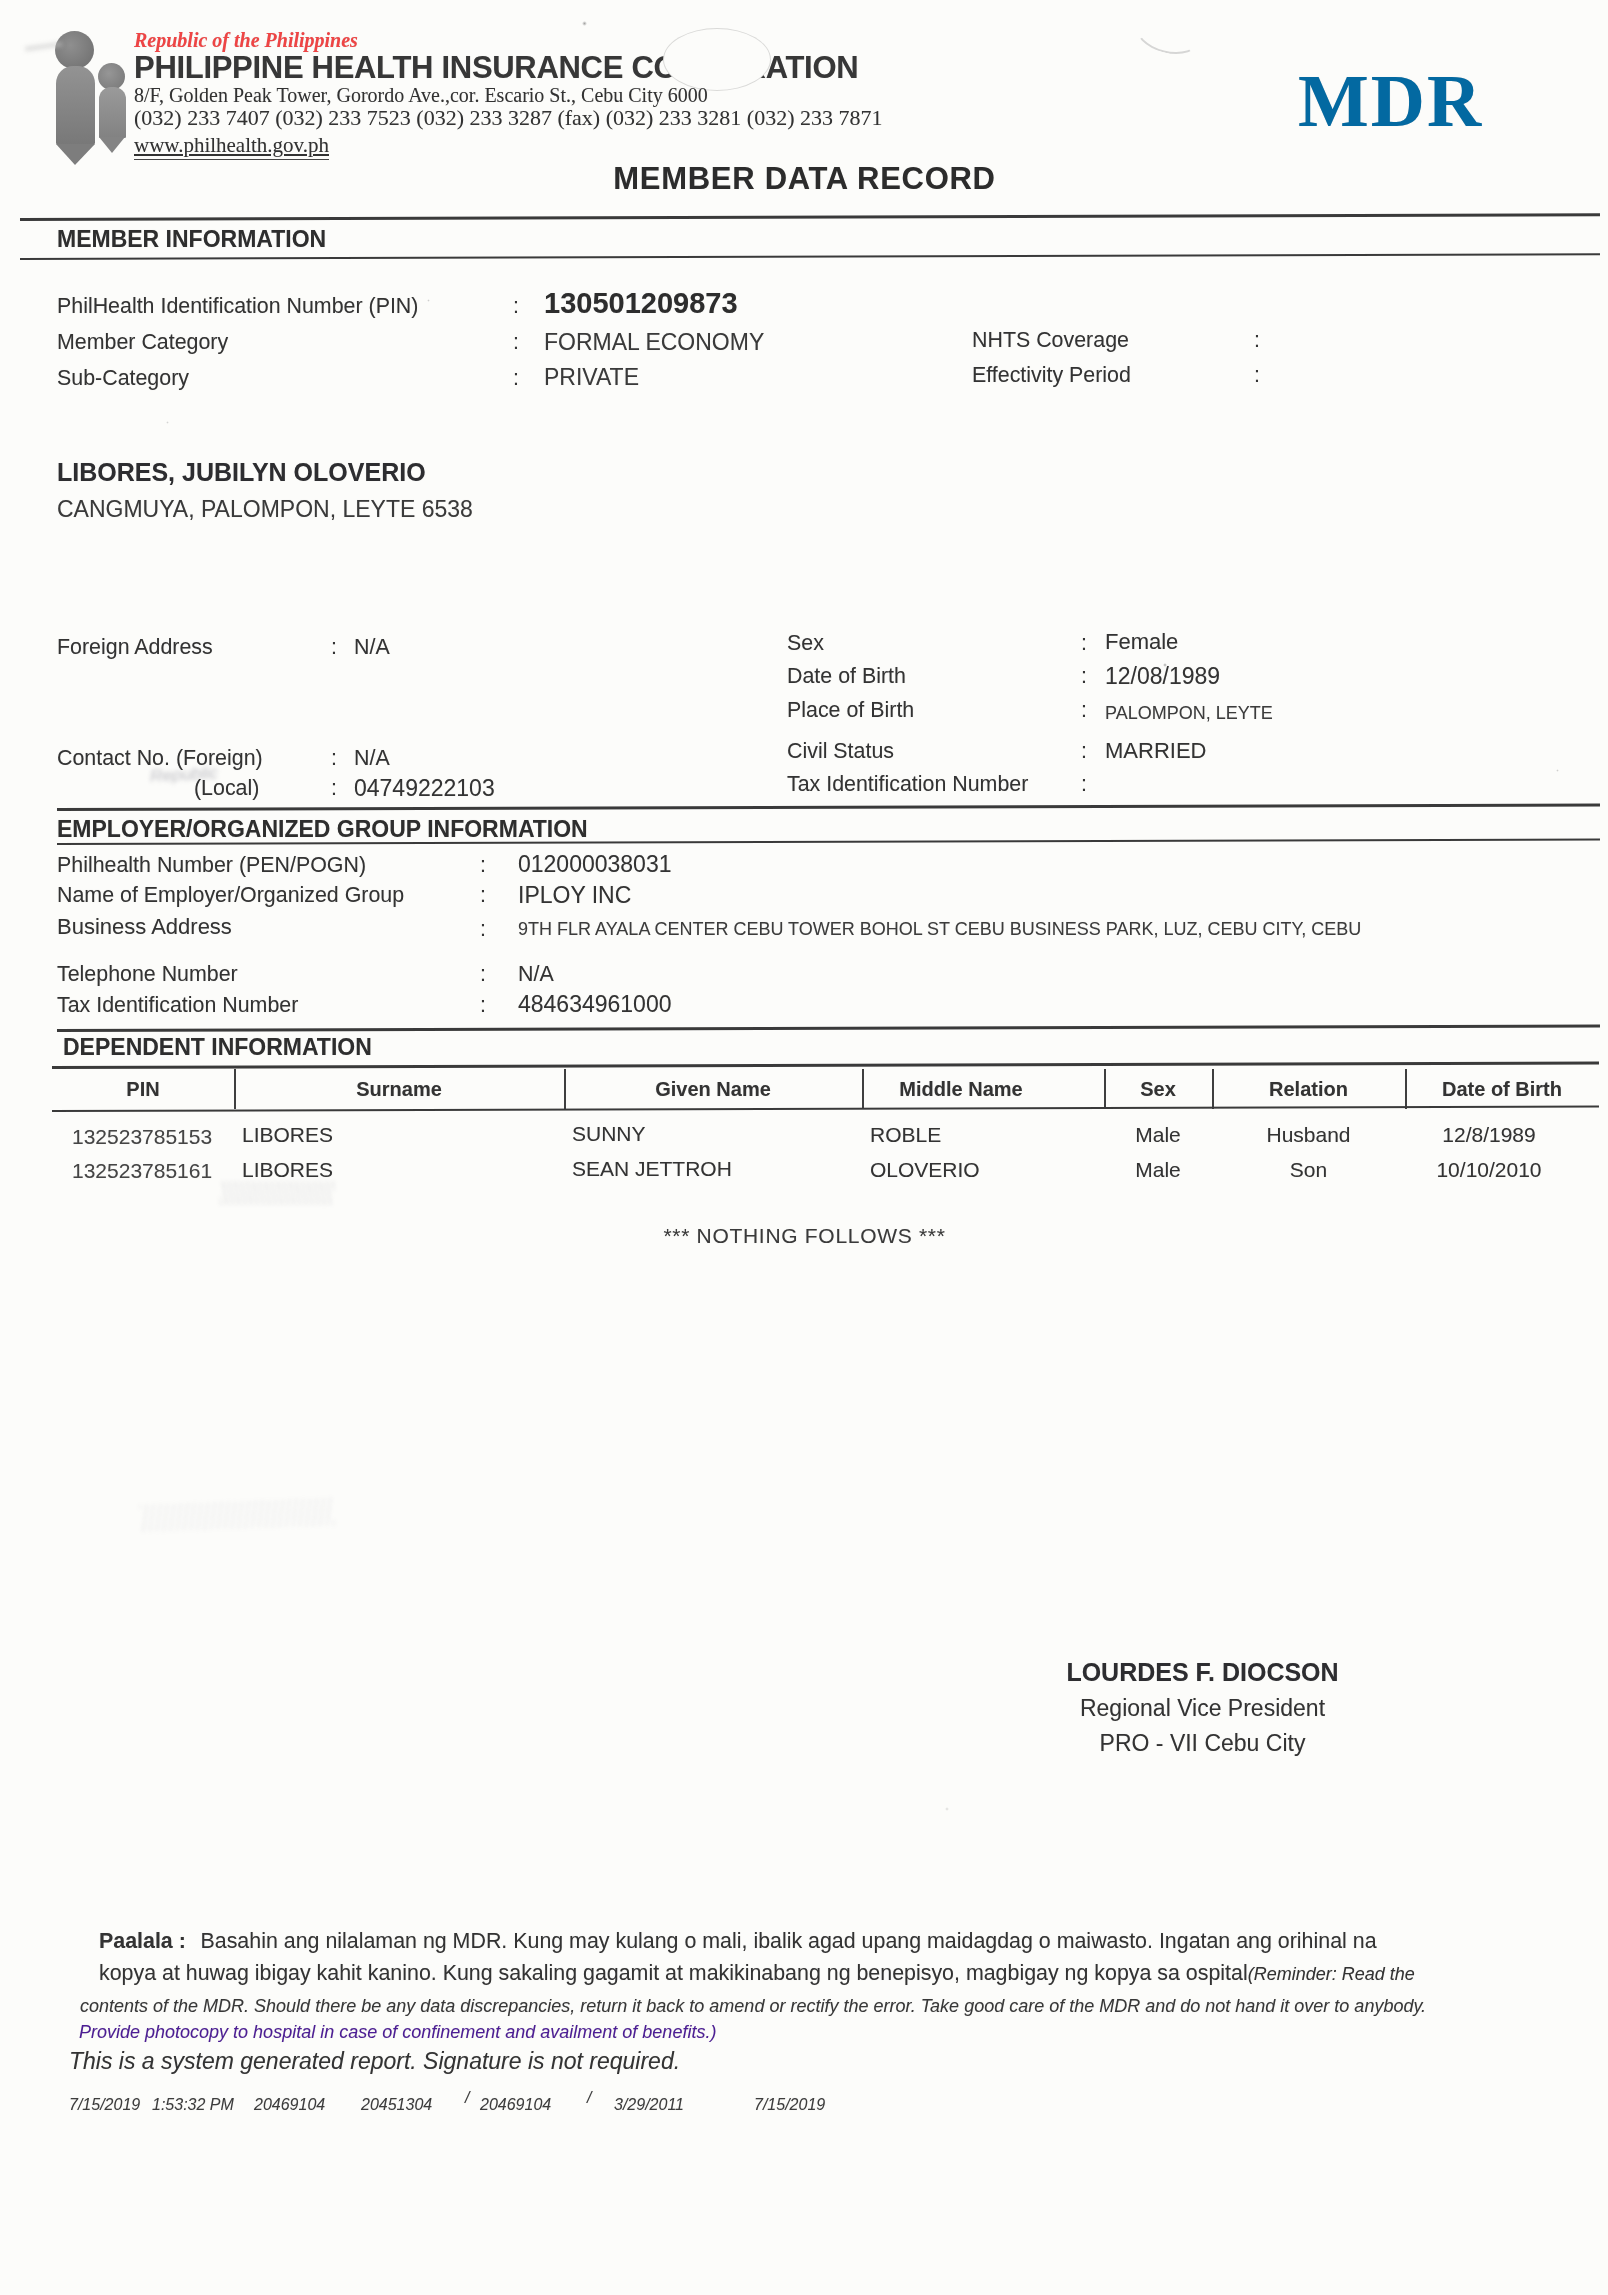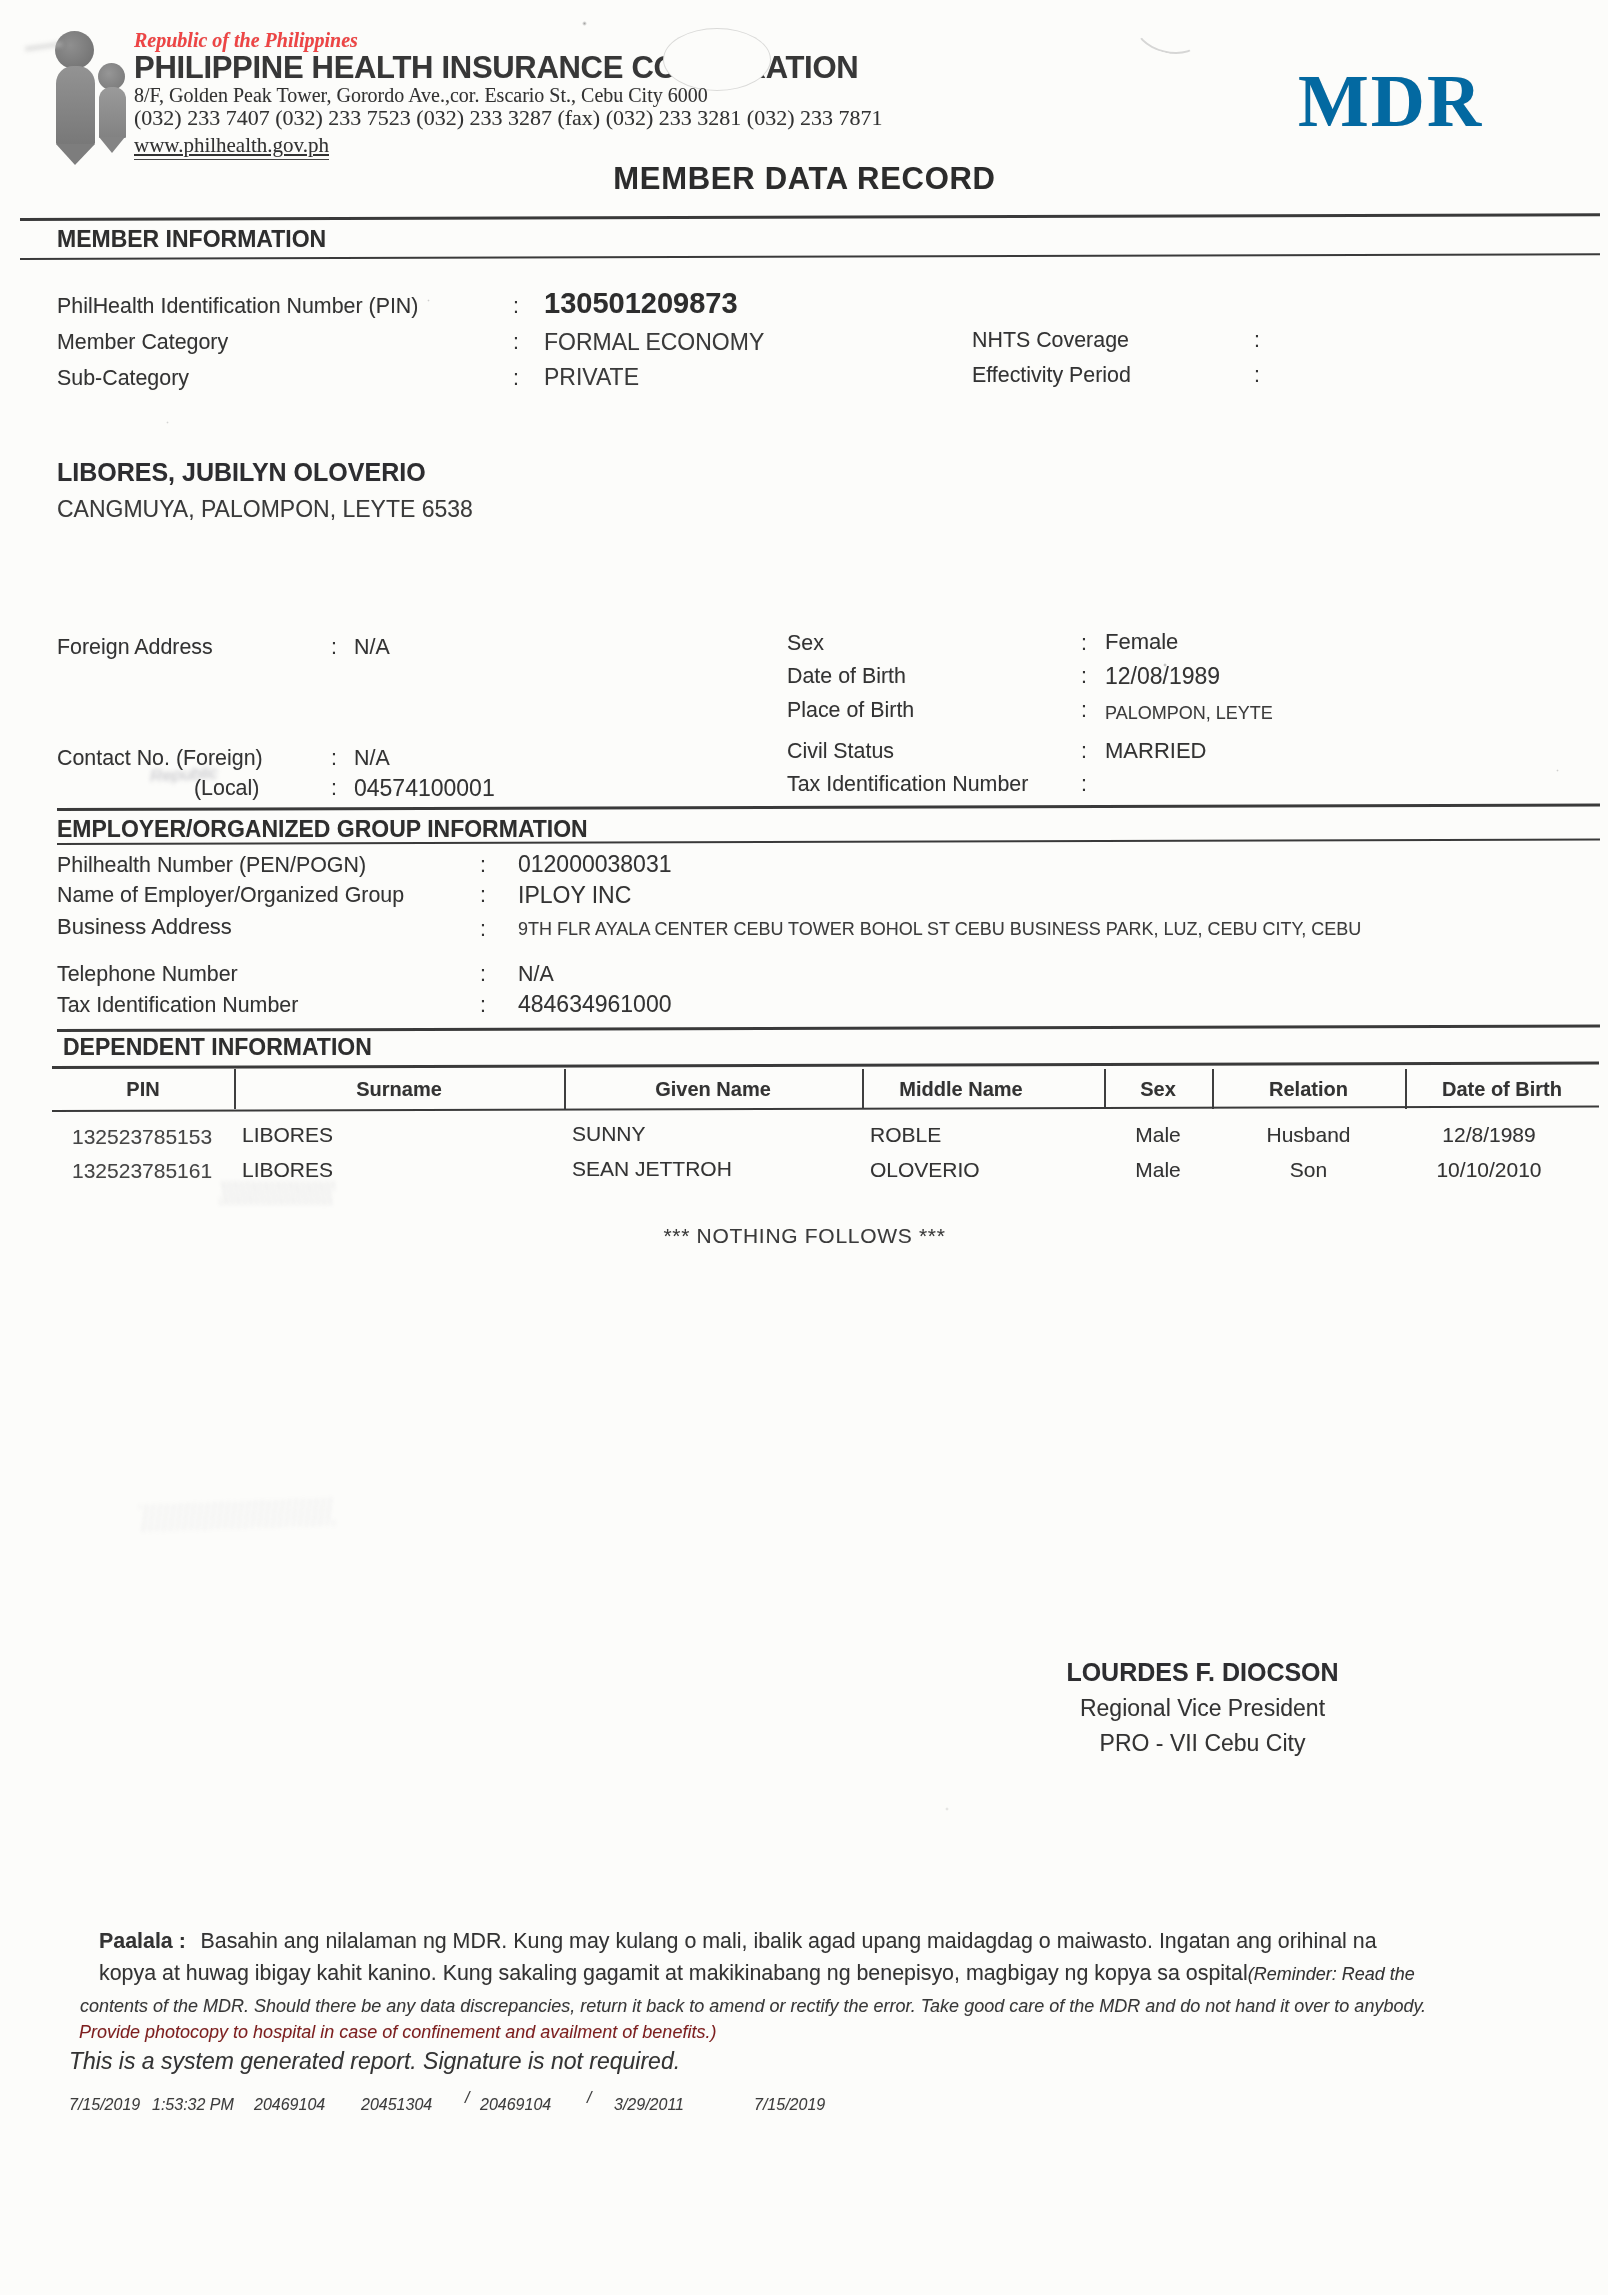--- a/index.html
+++ b/index.html
@@ -89,21 +89,21 @@
   <div class="t" style="left:1081px;top:699px;font-size:21.4px;">:</div>
   <div class="t" style="left:1105px;top:703px;font-size:18px;color:#3c3c3c;">PALOMPON, LEYTE</div>
 
   <div class="t" style="left:57px;top:747px;font-size:21.4px;">Contact No. (Foreign)</div>
   <div class="t" style="left:331px;top:747px;font-size:21.4px;">:</div>
   <div class="t" style="left:354px;top:747px;font-size:21.4px;">N/A</div>
 
   <div class="smear t i" style="left:150px;top:765px;font-size:17.4px;color:#8a8a97;transform:rotate(-3deg);">Republic</div>
   <div class="t" style="left:194px;top:777px;font-size:21.4px;">(Local)</div>
   <div class="t" style="left:331px;top:777px;font-size:21.4px;">:</div>
-  <div class="t" style="left:354px;top:776px;font-size:23px;">04574100001</div>
+  <div class="t" style="left:354px;top:776px;font-size:23px;">04749222103</div>
 
   <div class="t" style="left:787px;top:740px;font-size:21.4px;">Civil Status</div>
   <div class="t" style="left:1081px;top:740px;font-size:21.4px;">:</div>
   <div class="t" style="left:1105px;top:739px;font-size:22px;">MARRIED</div>
 
   <div class="t" style="left:787px;top:773px;font-size:21.4px;">Tax Identification Number</div>
   <div class="t" style="left:1081px;top:773px;font-size:21.4px;">:</div>
   <div class="t" style="left:1105px;top:773px;font-size:21.4px;"></div>
 
   <div class="hr" style="left:57px;top:808px;width:1543px;height:3.3px;"></div>
@@ -180,21 +180,21 @@
   <div class="t ctr" style="left:1002px;top:1696px;width:401px;font-size:23px;">Regional Vice President</div>
   <div class="t ctr" style="left:1002px;top:1731px;width:401px;font-size:23px;">PRO - VII Cebu City</div>
 
   <div class="t" style="left:99px;top:1930px;font-size:21.4px;">
     <span class="b" style="padding-right:14.7px;">Paalala :</span><span>Basahin ang nilalaman ng MDR. Kung may kulang o mali, ibalik agad upang maidagdag o maiwasto. Ingatan ang orihinal na</span>
   </div>
   <div class="t" style="left:99px;top:1962px;font-size:21.4px;">
     <span>kopya at huwag ibigay kahit kanino. Kung sakaling gagamit at makikinabang ng benepisyo, magbigay ng kopya sa ospital</span><span class="i" style="font-size:18px;">(Reminder: Read the</span>
   </div>
   <div class="t i" style="left:80px;top:1996px;font-size:18px;color:#383838;">contents of the MDR. Should there be any data discrepancies, return it back to amend or rectify the error. Take good care of the MDR and do not hand it over to anybody.</div>
-  <div class="t i" style="left:79px;top:2022px;font-size:18px;color:#7f1d1d;">Provide photocopy to hospital in case of confinement and availment of benefits.)</div>
+  <div class="t i" style="left:79px;top:2022px;font-size:18px;color:#4c1d95;">Provide photocopy to hospital in case of confinement and availment of benefits.)</div>
   <div class="t i" style="left:69px;top:2049px;font-size:23px;color:#333;">This is a system generated report.  Signature is not required.</div>
 
   <div class="t gen" style="left:69px;top:2096px;">7/15/2019</div>
   <div class="t gen" style="left:152px;top:2096px;">1:53:32 PM</div>
   <div class="t gen" style="left:254px;top:2096px;">20469104</div>
   <div class="t gen" style="left:361px;top:2096px;">20451304</div>
   <div class="t gen" style="left:465px;top:2089px;">/</div>
   <div class="t gen" style="left:480px;top:2096px;">20469104</div>
   <div class="t gen" style="left:587px;top:2089px;">/</div>
   <div class="t gen" style="left:614px;top:2096px;">3/29/2011</div>

